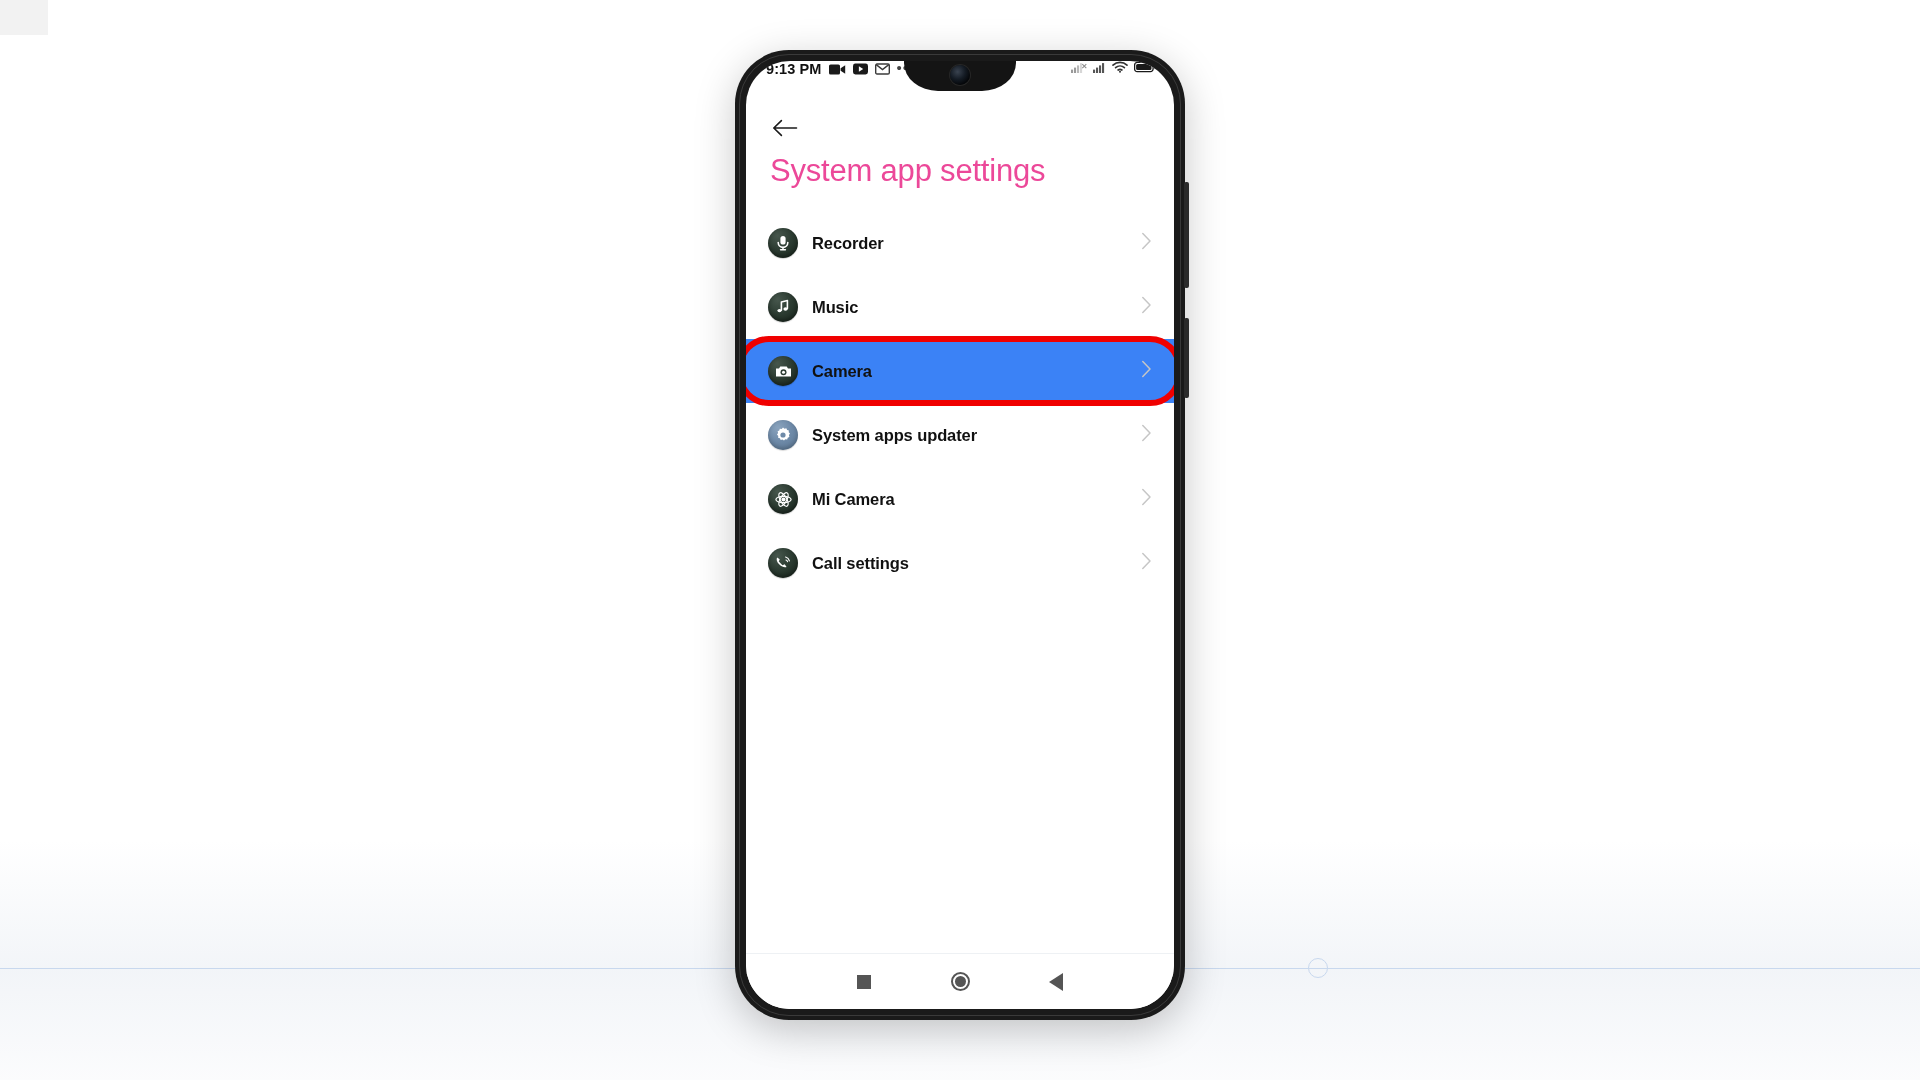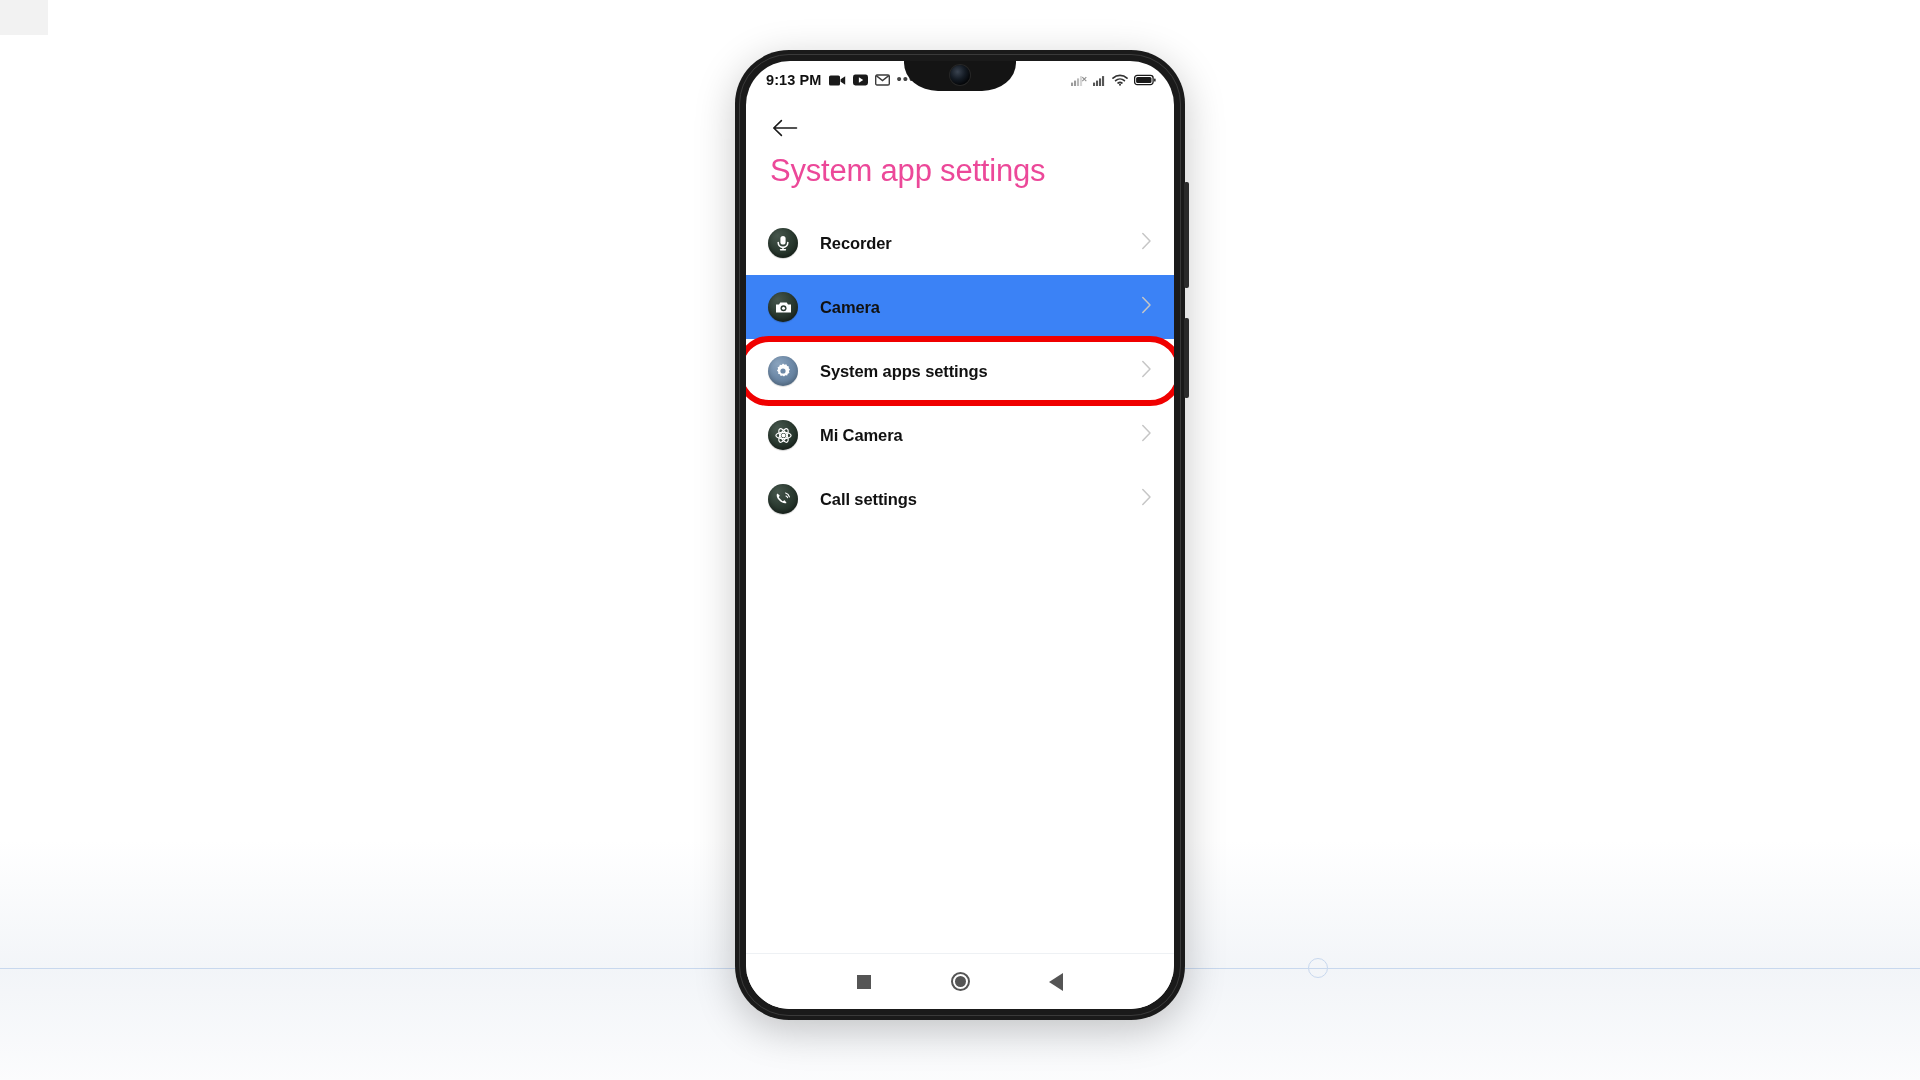--- a/index.html
+++ b/index.html
@@ -88,21 +88,21 @@
     width: 20px; height: 20px;
     border-radius: 50%;
     background: radial-gradient(circle at 38% 34%, #3a4350 0%, #141b24 42%, #05070a 72%, #000 100%);
     box-shadow: 0 0 0 1px #262626;
   }
 
   
   .statusbar {
     position: absolute; left: 0; top: 0;
     width: 100%; height: 38px;
-    display: flex; align-items: center;
+    display: flex; align-items: flex-start;
     justify-content: space-between;
     padding: 0 18px 0 20px;
     z-index: 5;
   }
   .sb-left { display: flex; align-items: center; gap: 7px; }
   .sb-right { display: flex; align-items: center; gap: 6px; }
   .sb-time {
     font-size: 14.5px; font-weight: 700; color: #111;
     letter-spacing: .1px;
   }
@@ -147,21 +147,21 @@
     display: flex; align-items: center; justify-content: center;
     background: radial-gradient(circle at 32% 26%, #46564c 0%, #2d3d33 45%, #17241b 100%);
     box-shadow: inset 0 -2px 4px rgba(0,0,0,0.35), 0 1px 1px rgba(0,0,0,.18);
     overflow: hidden;
   }
   .app-icon.blue {
     background: radial-gradient(circle at 34% 26%, #8aa3bd 0%, #6e8aa8 45%, #5b7793 100%);
     box-shadow: inset 0 -2px 4px rgba(0,0,0,0.22), 0 1px 1px rgba(0,0,0,.15);
   }
   .app-label {
-    margin-left: 22px;
+    margin-left: 14px;
     font-size: 16.5px;
     font-weight: 600;
     color: #111;
     letter-spacing: -0.1px;
     flex: 1 1 auto;
   }
   .chev {
     flex: 0 0 auto;
     color: #c6c6c6;
   }
@@ -294,41 +294,54 @@
               <svg width="18" height="18" viewBox="0 0 18 18">
                 <rect x="6.4" y="2" width="5.2" height="8.6" rx="2.6" fill="#fff"></rect>
                 <path d="M4.2 8.6 a4.8 4.8 0 0 0 9.6 0 M9 13.4 V15.6 M6.6 15.7 H11.4" fill="none" stroke="#ffffff" stroke-width="1.6" stroke-linecap="round" stroke-linejoin="round"></path>
               </svg>
             </div>
             <div class="app-label">Recorder</div>
             <div class="chev"><svg width="11" height="18" viewBox="0 0 11 18">
                 <path d="M1.8 1.6 L9.0 9 L1.8 16.4" fill="none" stroke="#c6c6c6" stroke-width="1.5" stroke-linecap="round" stroke-linejoin="round"></path>
               </svg></div>
           </div>
+          <div class="app-row">
+            <div class="app-icon">
+              <svg width="18" height="18" viewBox="0 0 18 18">
+                <path d="M7.4 12.2 V4.0 L13.4 2.5 V10.6" fill="none" stroke="#ffffff" stroke-width="1.6" stroke-linecap="round" stroke-linejoin="round"></path>
+                <ellipse cx="5.5" cy="12.6" rx="2.1" ry="1.7" fill="#fff"></ellipse>
+                <ellipse cx="11.5" cy="11.0" rx="2.1" ry="1.7" fill="#fff"></ellipse>
+              </svg>
+            </div>
+            <div class="app-label">Music</div>
+            <div class="chev"><svg width="11" height="18" viewBox="0 0 11 18">
+                <path d="M1.8 1.6 L9.0 9 L1.8 16.4" fill="none" stroke="#c6c6c6" stroke-width="1.5" stroke-linecap="round" stroke-linejoin="round"></path>
+              </svg></div>
+          </div>
           <div class="app-row tinted">
             <div class="app-icon">
               <svg width="19" height="19" viewBox="0 0 19 19">
                 <path d="M2 6.4 h3.0 l1.3 -1.9 h6.4 l1.3 1.9 H17 v8.0 H2 Z" fill="#fff"></path>
                 <circle cx="9.5" cy="10.2" r="3.0" fill="#2a3a30"></circle>
                 <circle cx="9.5" cy="10.2" r="1.5" fill="#fff"></circle>
               </svg>
             </div>
             <div class="app-label">Camera</div>
             <div class="chev"><svg width="11" height="18" viewBox="0 0 11 18">
                 <path d="M1.8 1.6 L9.0 9 L1.8 16.4" fill="none" stroke="#c6c6c6" stroke-width="1.5" stroke-linecap="round" stroke-linejoin="round"></path>
               </svg></div>
           </div>
           <div class="app-row">
             <div class="app-icon blue">
               <svg width="18" height="18" viewBox="0 0 18 18">
                 <path d="M9 1.6 l1.5 1.1 1.8 -.5 .8 1.7 1.8 .5 -.2 1.9 1.3 1.3 -1.1 1.5 .5 1.8 -1.7 .8 -.5 1.8 -1.9 -.2 -1.3 1.3 -1.5 -1.1 -1.8 .5 -.8 -1.7 -1.8 -.5 .2 -1.9 -1.3 -1.3 1.1 -1.5 -.5 -1.8 1.7 -.8 .5 -1.8 1.9 .2 Z" fill="#fff"></path>
                 <circle cx="9" cy="9" r="2.6" fill="#6e8aa8"></circle>
               </svg>
             </div>
-            <div class="app-label">System apps settings</div>
+            <div class="app-label">System apps updater</div>
             <div class="chev"><svg width="11" height="18" viewBox="0 0 11 18">
                 <path d="M1.8 1.6 L9.0 9 L1.8 16.4" fill="none" stroke="#c6c6c6" stroke-width="1.5" stroke-linecap="round" stroke-linejoin="round"></path>
               </svg></div>
           </div>
           <div class="app-row">
             <div class="app-icon">
               <svg width="19" height="19" viewBox="0 0 19 19">
                 <circle cx="9.5" cy="9.5" r="2.0" fill="#fff"></circle>
                 <ellipse cx="9.5" cy="9.5" rx="7.6" ry="3.2" fill="none" stroke="#fff" stroke-width="1.2"></ellipse>
                 <ellipse cx="9.5" cy="9.5" rx="7.6" ry="3.2" transform="rotate(60 9.5 9.5)" fill="none" stroke="#fff" stroke-width="1.2"></ellipse>

